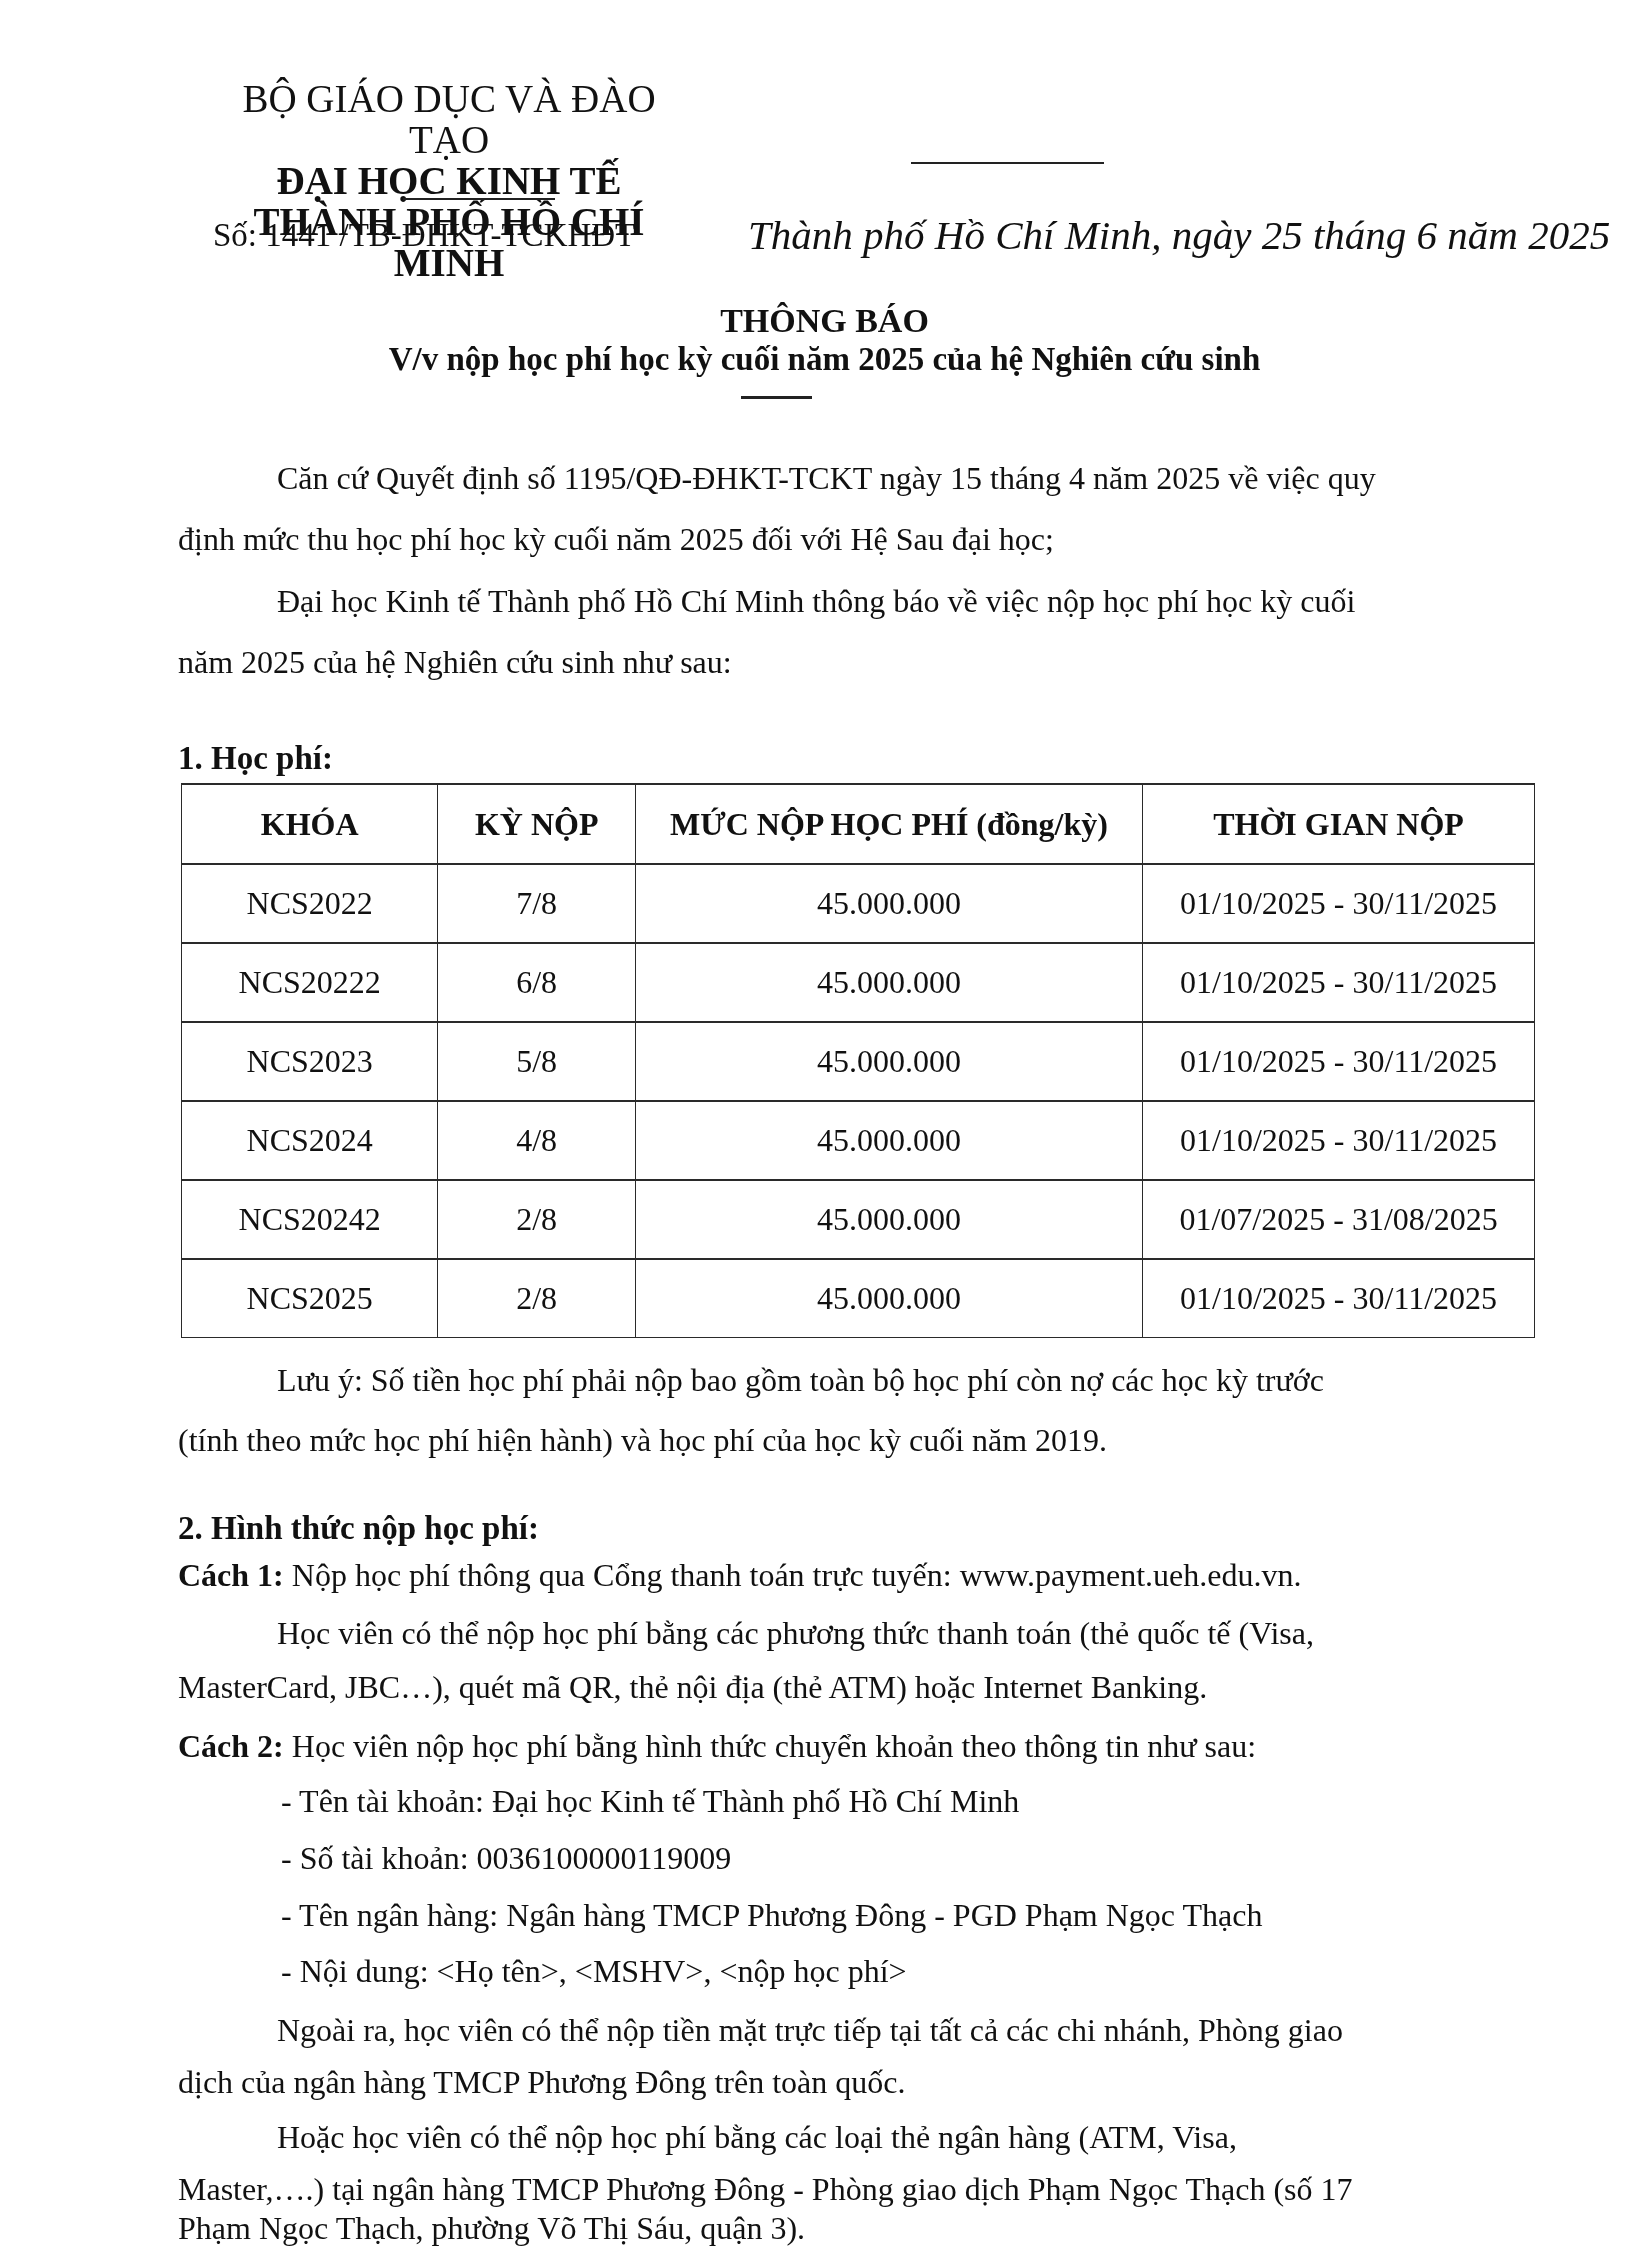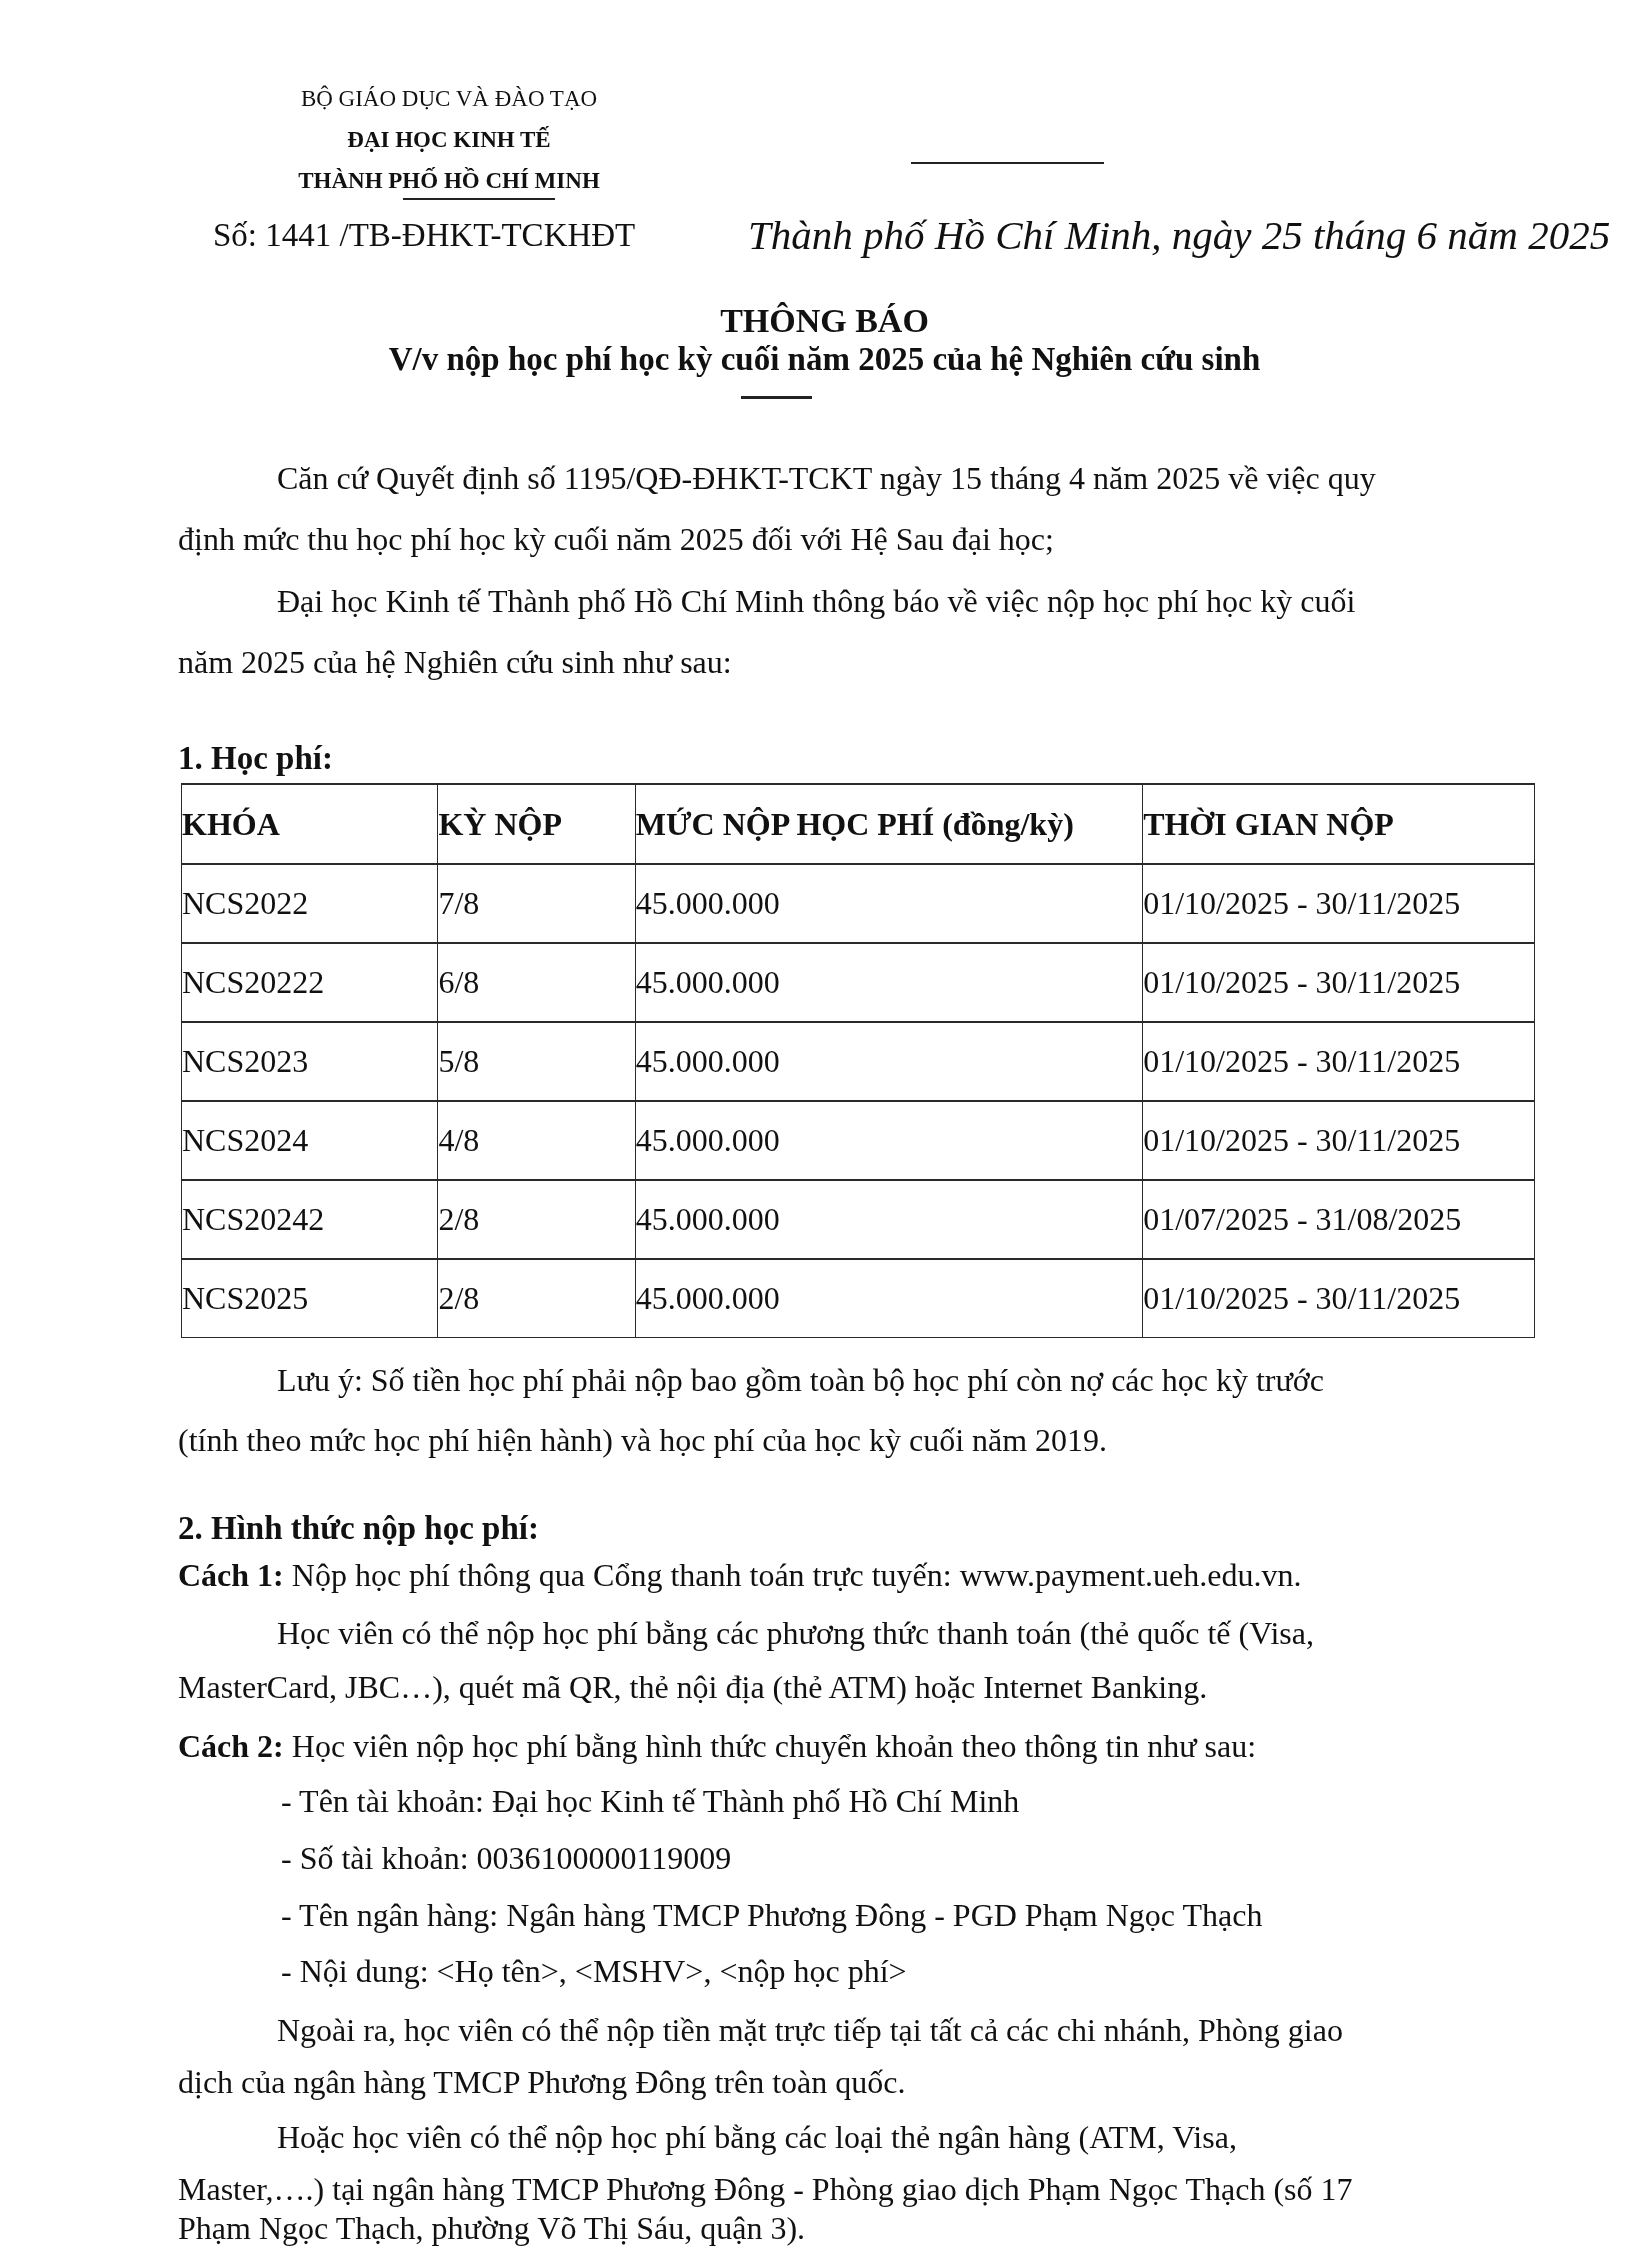--- a/index.html
+++ b/index.html
@@ -21,21 +21,21 @@
     width: 1649px;
     height: 2250px;
   }
   
   .hdr-left {
     position: absolute;
     left: 198px;
     top: 78px;
     width: 502px;
     text-align: center;
-    font-size: 23px;
+    font-size: 39px;
     line-height: 41px;
   }
   .hdr-left .bold { font-weight: bold; }
   .hdr-left-rule {
     position: absolute;
     left: 268px;
     top: 197px;
     width: 152px;
     height: 2px;
     background: #222;
@@ -121,21 +121,21 @@
   .fee-table {
     position: absolute;
     left: 181px;
     top: 783px;
     width: 1354px;
     border-collapse: collapse;
     font-size: 32px;
   }
   .fee-table th, .fee-table td {
     border: 1.3px solid #2a2a2a;
-    text-align: left;
+    text-align: center;
     vertical-align: middle;
     padding: 0;
   }
   .fee-table th {
     height: 78px;
     font-weight: bold;
     font-size: 32px;
   }
   .fee-table td {
     height: 77px;

